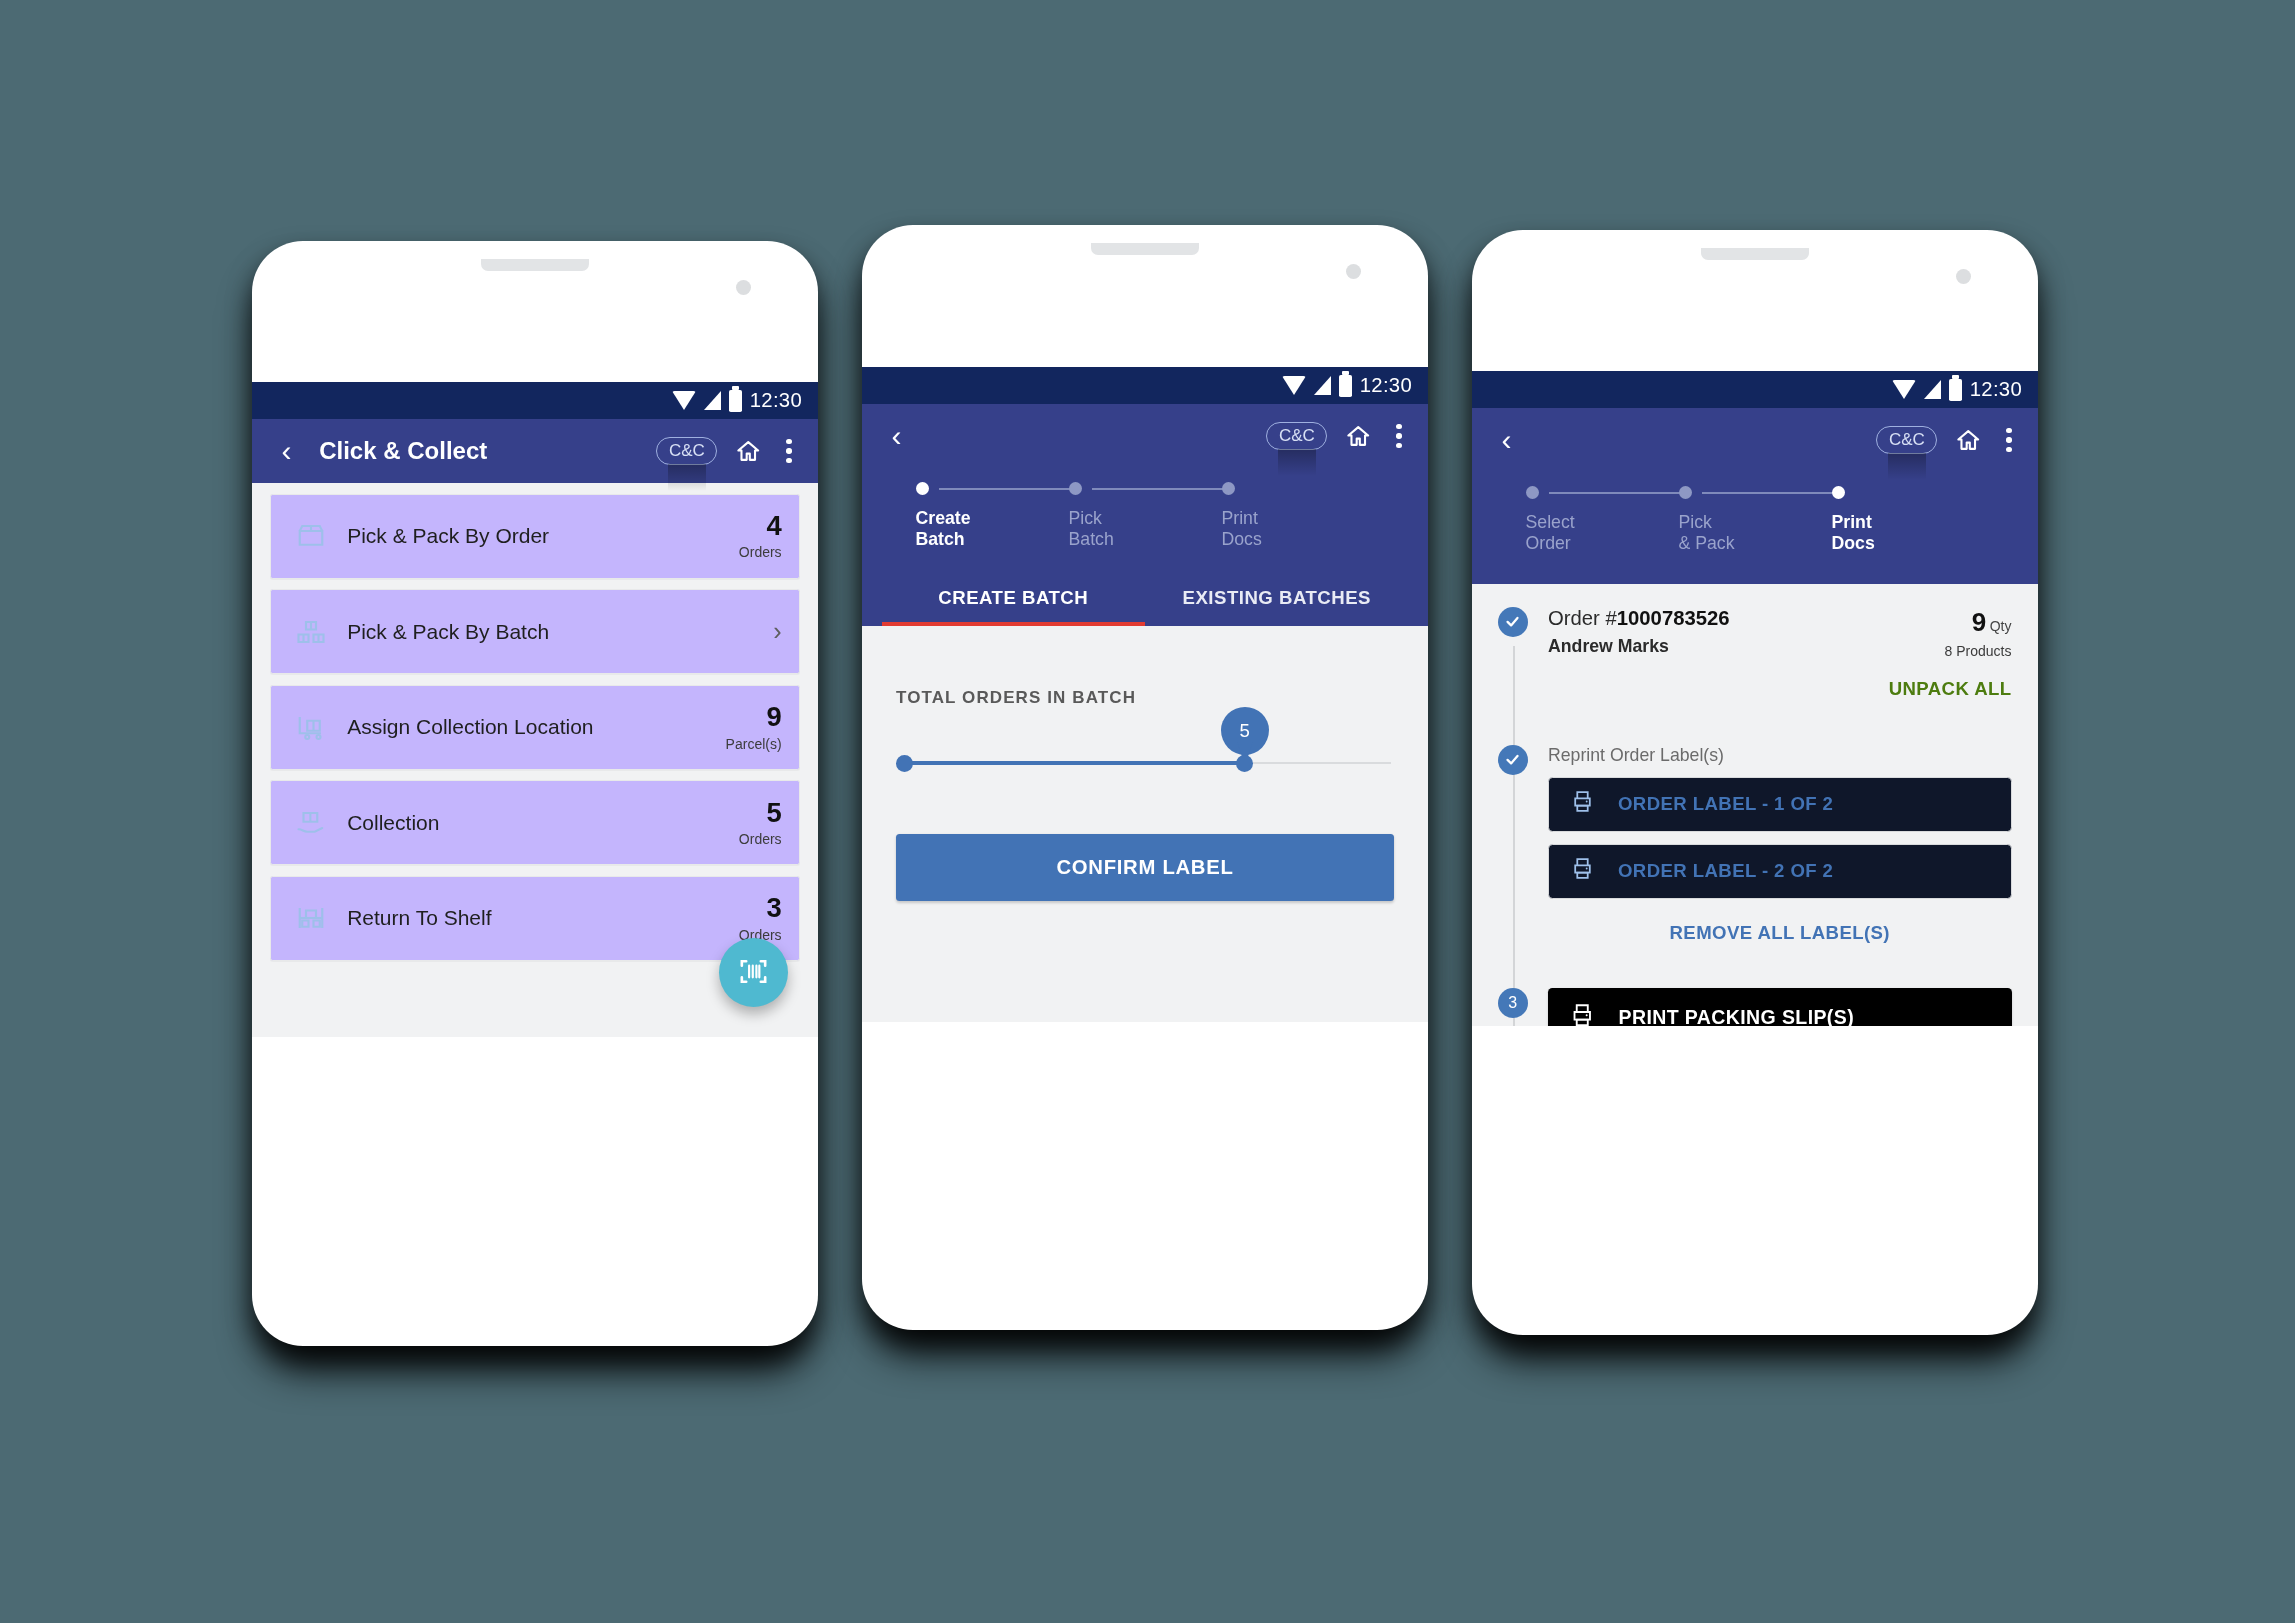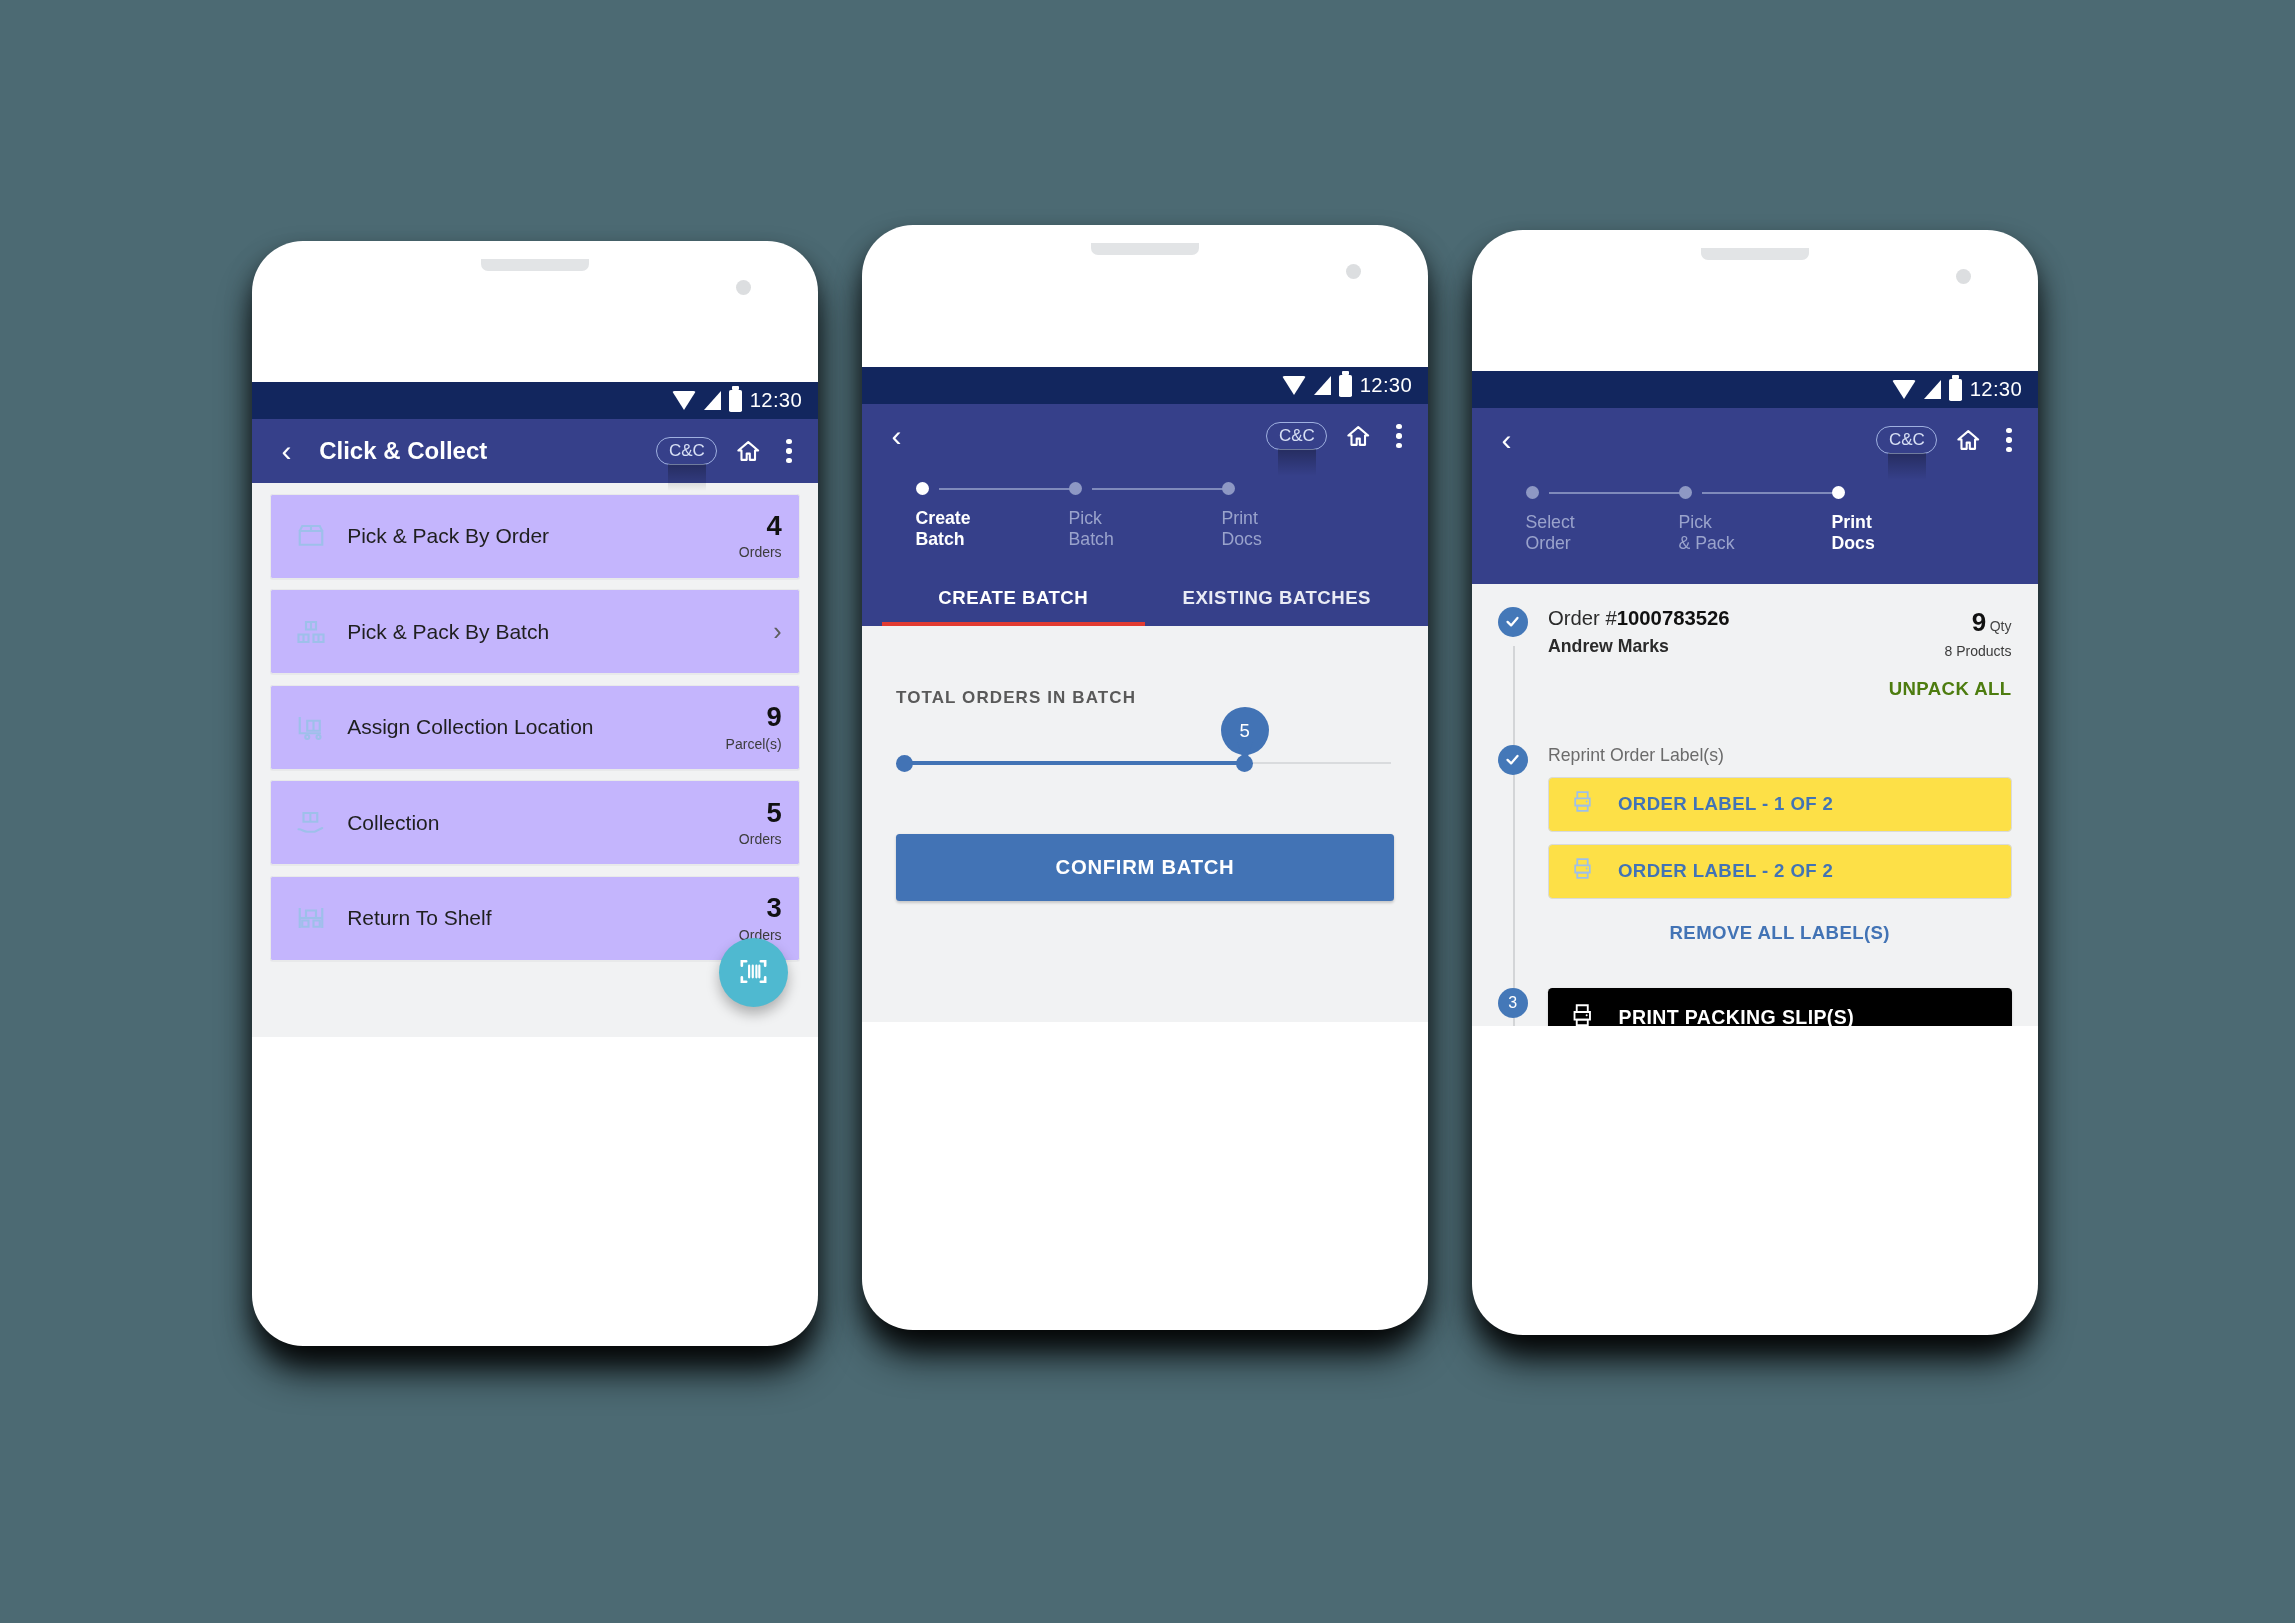--- a/index.html
+++ b/index.html
@@ -242,21 +242,21 @@
   .ord-qty { text-align: right; margin-left: auto; }
   .ord-qty .q { font-size: 26px; font-weight: bold; color: #111; }
   .ord-qty .qu { font-size: 14px; color: #444; margin-left: 3.5px; }
   .ord-qty .prods { font-size: 14px; color: #3b3b3b; margin-top: 5.3px; }
   .link-right {
     text-align: right; color: #4d7c0f; font-size: 18.6px;
     font-weight: bold; letter-spacing: 0.4px; margin-top: 19.5px;
   }
   .sect-lbl { font-size: 17.7px; color: #6b6b6b; margin-bottom: 10.6px; }
   .btn-outline {
-    border: 0.9px solid #d8dadc; border-radius: 4.4px; background: #fde047;
+    border: 0.9px solid #d8dadc; border-radius: 4.4px; background: #0f172a;
     height: 55px; display: flex; align-items: center;
     padding-left: 21px; gap: 23px; margin-bottom: 12.4px;
     color: #4273b5; font-size: 18.6px; font-weight: bold; letter-spacing: 0.4px;
   }
   .btn-text {
     text-align: center; color: #4273b5; font-size: 18.6px;
     font-weight: bold; letter-spacing: 0.4px;
     padding: 10.6px 0 0;
   }
   .btn-filled {
@@ -460,21 +460,21 @@
         <div class="slider-lbl">TOTAL ORDERS IN BATCH</div>
         <div class="slider-wrap">
           <div class="track"></div>
           <div class="track-fill"></div>
           <div class="thumb-start"></div>
           <div class="balloon">
             <span>5</span>
           </div>
           <div class="thumb"></div>
         </div>
-        <button class="btn-primary">CONFIRM BATCH</button>
+        <button class="btn-primary">CONFIRM LABEL</button>
       </div>
 
     </div>
   </div>
 
   <div class="phone p3">
     <div class="speaker"></div>
     <div class="camera"></div>
 
     <div class="screen">

